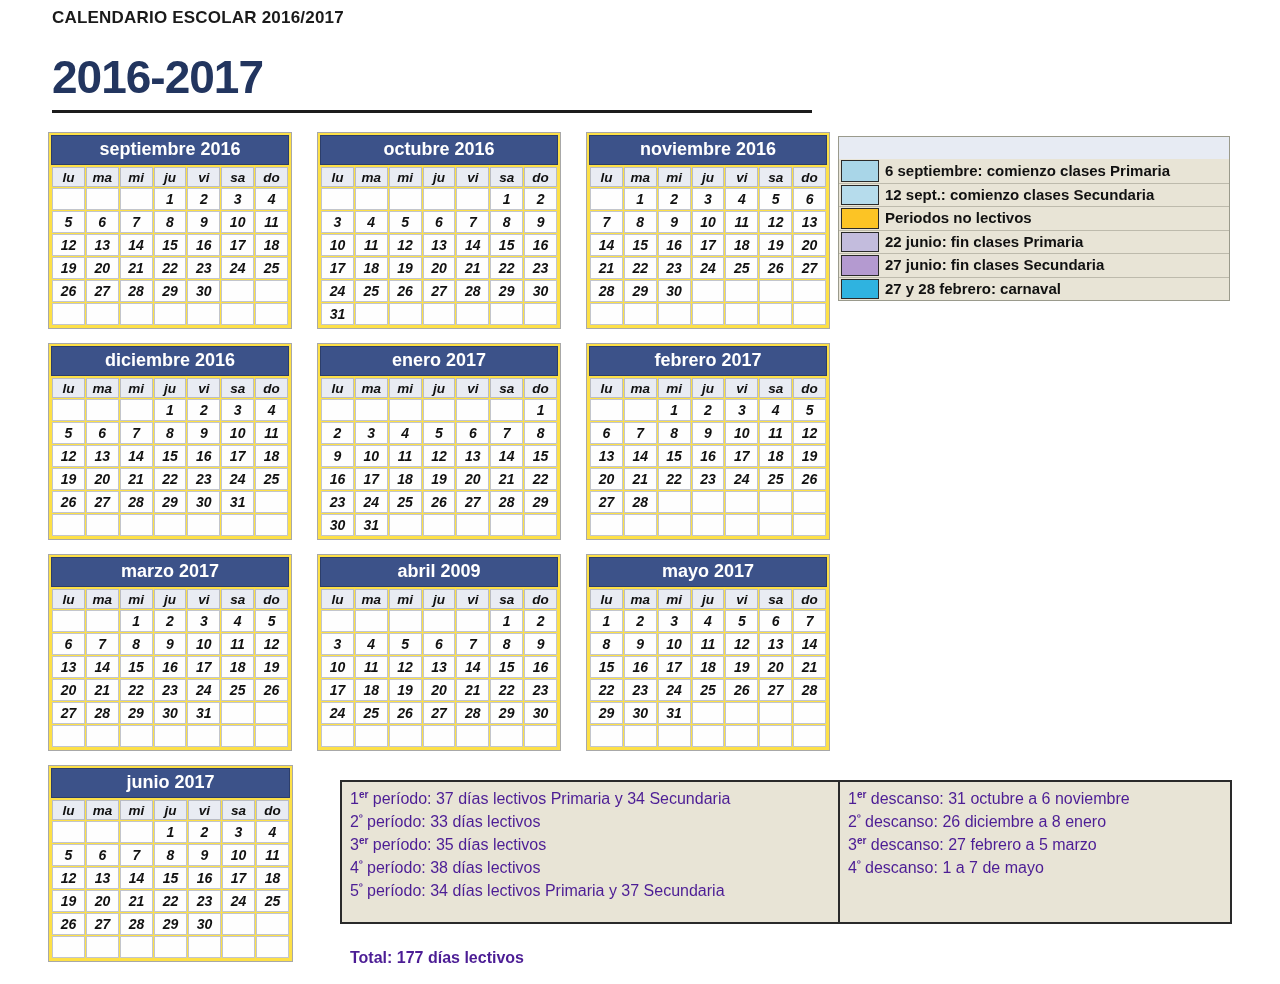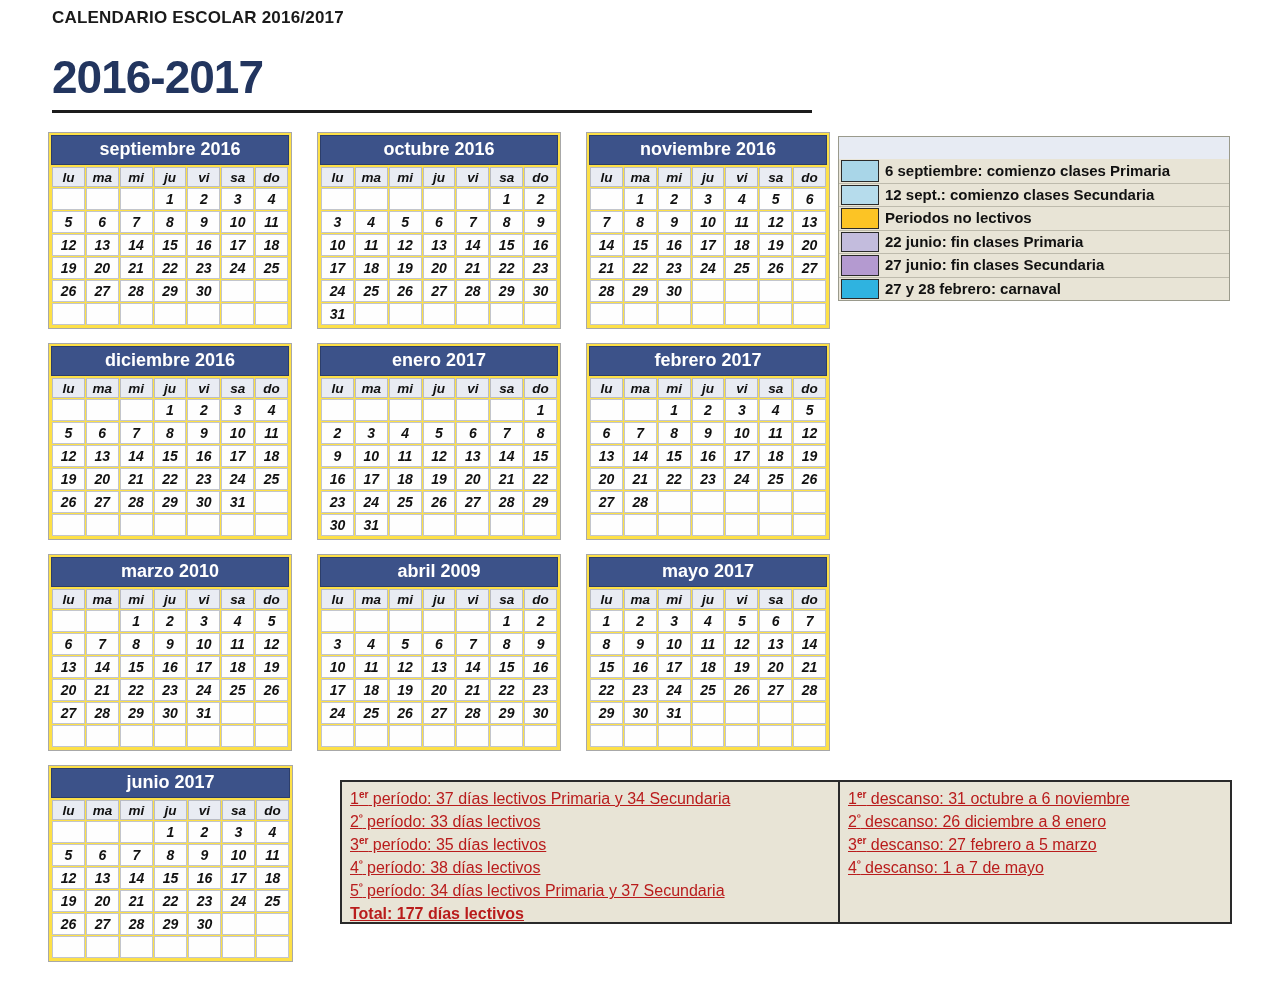--- a/index.html
+++ b/index.html
@@ -108,25 +108,24 @@
   
   .notes { position: absolute; left: 340px; top: 780px; display: flex; }
   .note-box {
     background: #e8e4d6;
     border: 2px solid #2a2a2a;
     padding: 5px 8px 6px 8px;
   }
   .note-left  { width: 500px; height: 144px; }
   .note-right { width: 392px; height: 144px; border-left: none; }
   .note-line {
-    font-size: 16px; color: #b91c1c; line-height: 1.44;
+    font-size: 16px; color: #4c1d95; line-height: 1.44;
     white-space: nowrap;
-    text-decoration: underline;
-  }
-  .note-line.bold { font-weight: bold; }
+  }
+  .note-line.bold { font-weight: bold; margin-top: 44px; }
   sup { font-size: 10px; vertical-align: super; font-weight: bold; }
 </style>
 </head>
 <body>
 
 <div class="page">
 
   <div class="doc-title">CALENDARIO ESCOLAR 2016/2017</div>
   <div class="big-year">2016-2017</div>
   <div class="title-rule"></div>
@@ -563,21 +562,21 @@
                 <td class="empty"></td>
                 <td class="empty"></td>
                 <td class="empty"></td>
               </tr>
             </tbody>
           </table>
         </div>
       </div>
       <div class="month-row">
         <div class="month">
-          <div class="m-head">marzo 2010</div>
+          <div class="m-head">marzo 2017</div>
           <table class="cal">
             <thead>
               <tr>
                 <th>lu</th>
                 <th>ma</th>
                 <th>mi</th>
                 <th>ju</th>
                 <th>vi</th>
                 <th>sa</th>
                 <th>do</th>

